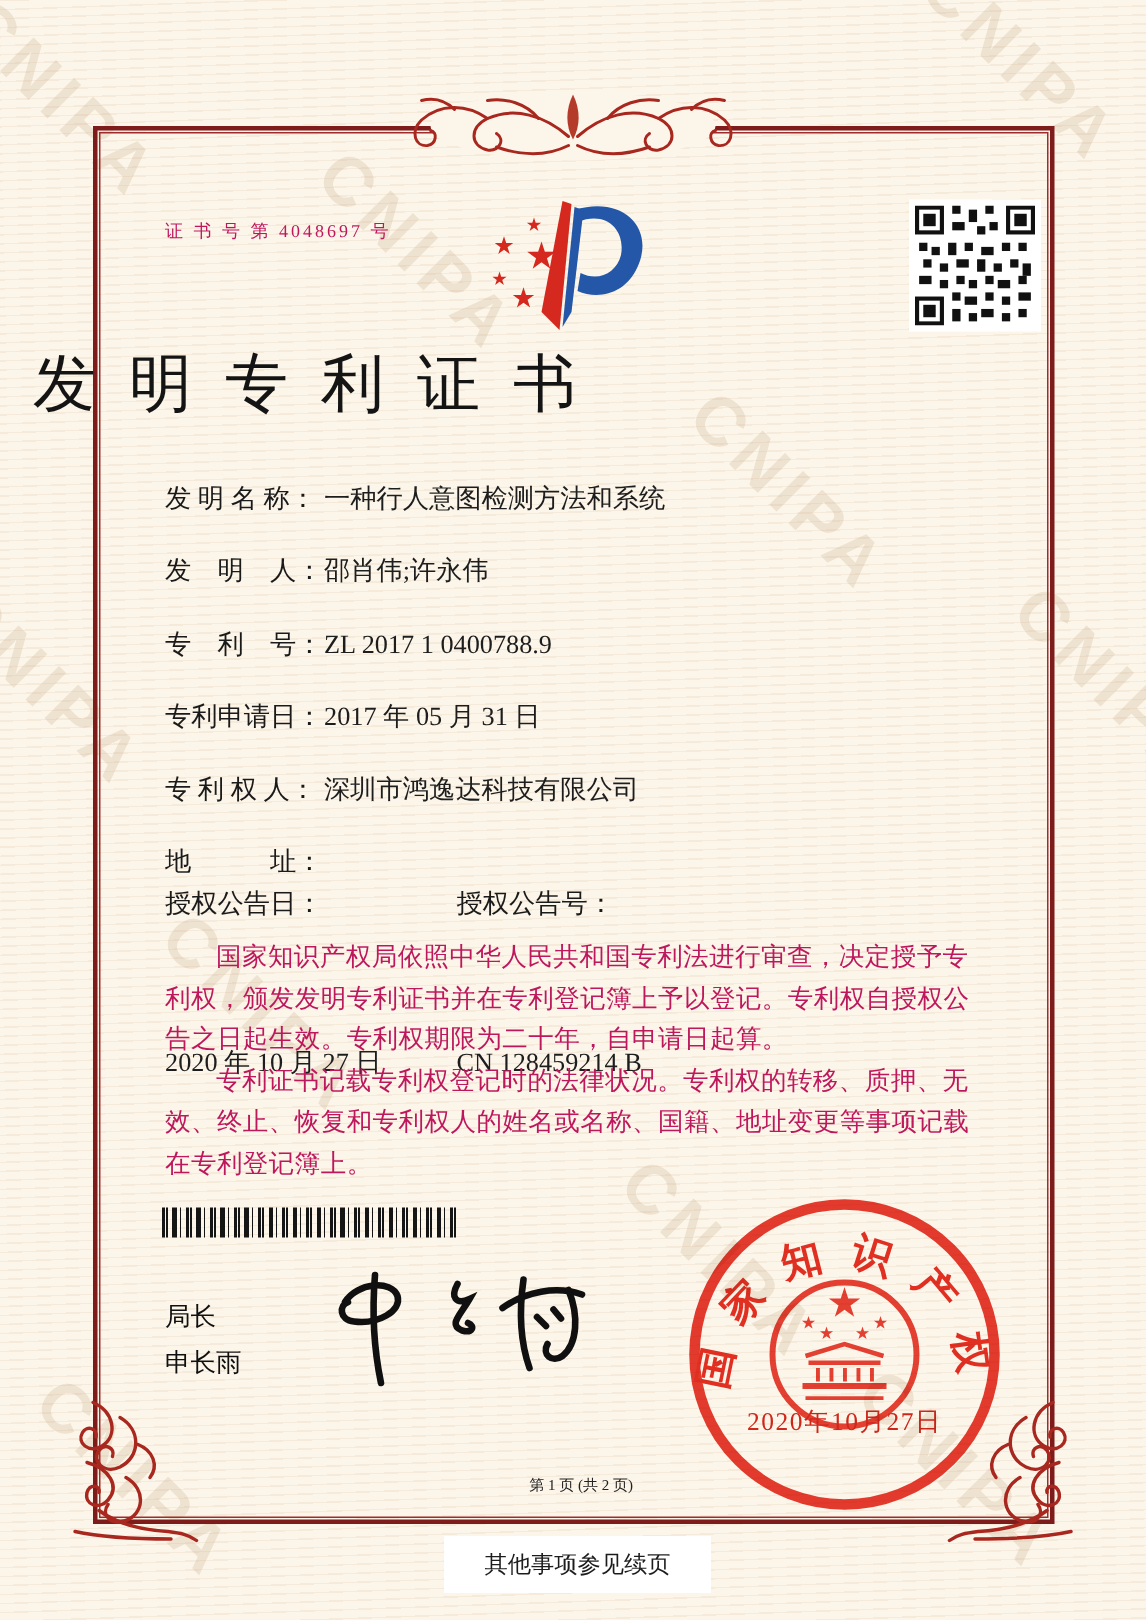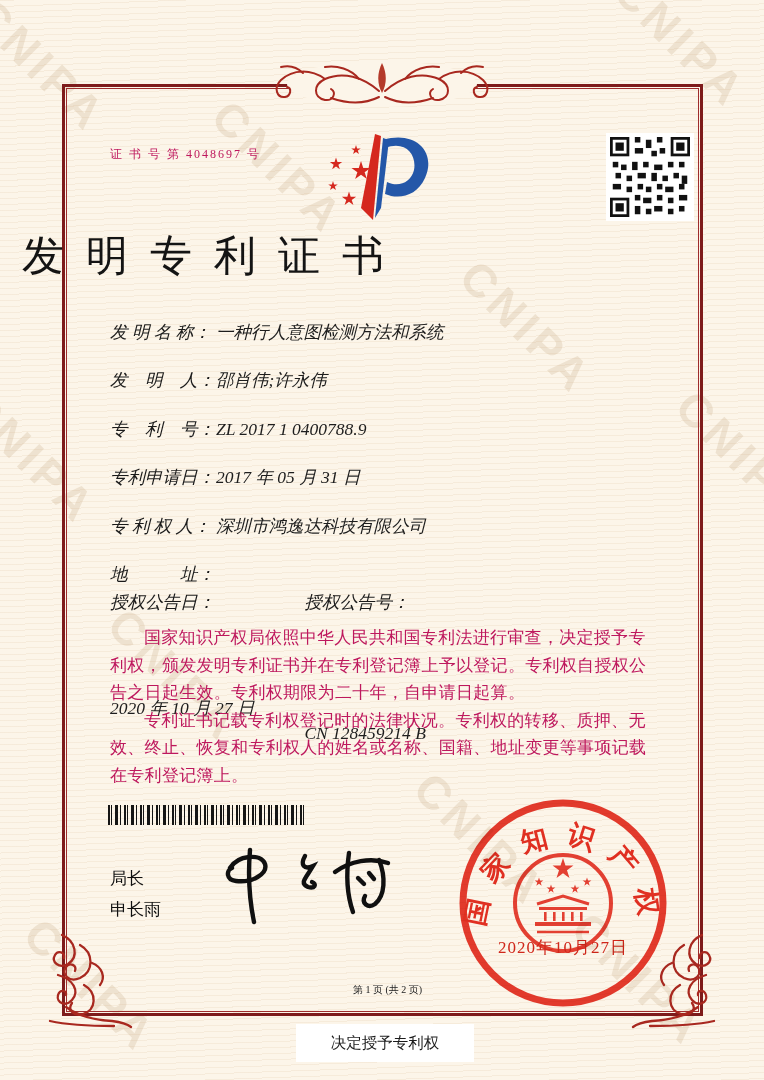--- a/index.html
+++ b/index.html
@@ -19,28 +19,28 @@
   .orn-top{position:absolute;left:267px;top:57px;width:230px;height:52px;}
   .orn-bl{position:absolute;left:46px;top:933px;width:88px;height:96px;}
   .orn-br{position:absolute;left:630px;top:933px;width:88px;height:96px;transform:scaleX(-1);}
   
   .certno{position:absolute;left:110px;top:146px;font-size:12px;letter-spacing:2px;color:#be185d;}
   .logo{position:absolute;left:323px;top:132px;width:112px;height:95px;}
   .qr{position:absolute;left:606px;top:133px;width:88px;height:88px;background:#fff;padding:4px;box-sizing:border-box;}
   .title{position:absolute;left:0;right:0;top:228px;text-align:left;
          font-size:42px;letter-spacing:22px;text-indent:22px;color:#141414;font-weight:500;}
   
-  .fields{position:absolute;left:110px;top:320px;width:552px;font-size:17.5px;font-style:italic;}
+  .fields{position:absolute;left:110px;top:320px;width:552px;font-size:17.5px;}
   .f-row{display:flex;margin-bottom:23px;}
   .f-label{flex:0 0 106px;white-space:pre;color:#1a1a1a;}
   .f-value{flex:1;line-height:1.45;}
   .f-row.addr{margin-bottom:4px;}
   .grant-row{display:flex;}
   .pair{display:flex;flex-direction:column;}
-  .pair2{margin-left:50px;gap:25px;}
+  .pair2{margin-left:50px;}
   .pair .f-label{flex:0 0 106px;}
   
   .legal{position:absolute;left:110px;top:624px;width:552px;font-size:17px;
          line-height:1.62;letter-spacing:0.3px;color:#be185d;}
   .legal p{margin:0;text-indent:2em;}
   
   .barcode{position:absolute;left:108px;top:805px;width:197px;height:20px;
     background:repeating-linear-gradient(90deg,#151515 0 2px,rgba(0,0,0,0) 2px 3px,
       #151515 3px 4px,rgba(0,0,0,0) 4px 7px,#151515 7px 10px,rgba(0,0,0,0) 10px 12px,
       #151515 12px 13px,rgba(0,0,0,0) 13px 16px);}
@@ -271,15 +271,15 @@
         <rect x="115" y="116" width="2.6" height="9" stroke="none"></rect>
         <rect x="124" y="116" width="2.6" height="9" stroke="none"></rect>
         <rect x="79" y="126" width="56" height="4" stroke="none"></rect>
         <path d="M81 136 h 52" fill="none" stroke-width="2.5"></path>
       </g>
     </svg>
     <div class="seal-date">2020年10月27日</div>
   </div>
 
   <div class="pageinfo">第 1 页 (共 2 页)</div>
-  <div class="note">决定授予专利权</div>
+  <div class="note">其他事项参见续页</div>
 
 </div>
 
 </body></html>

